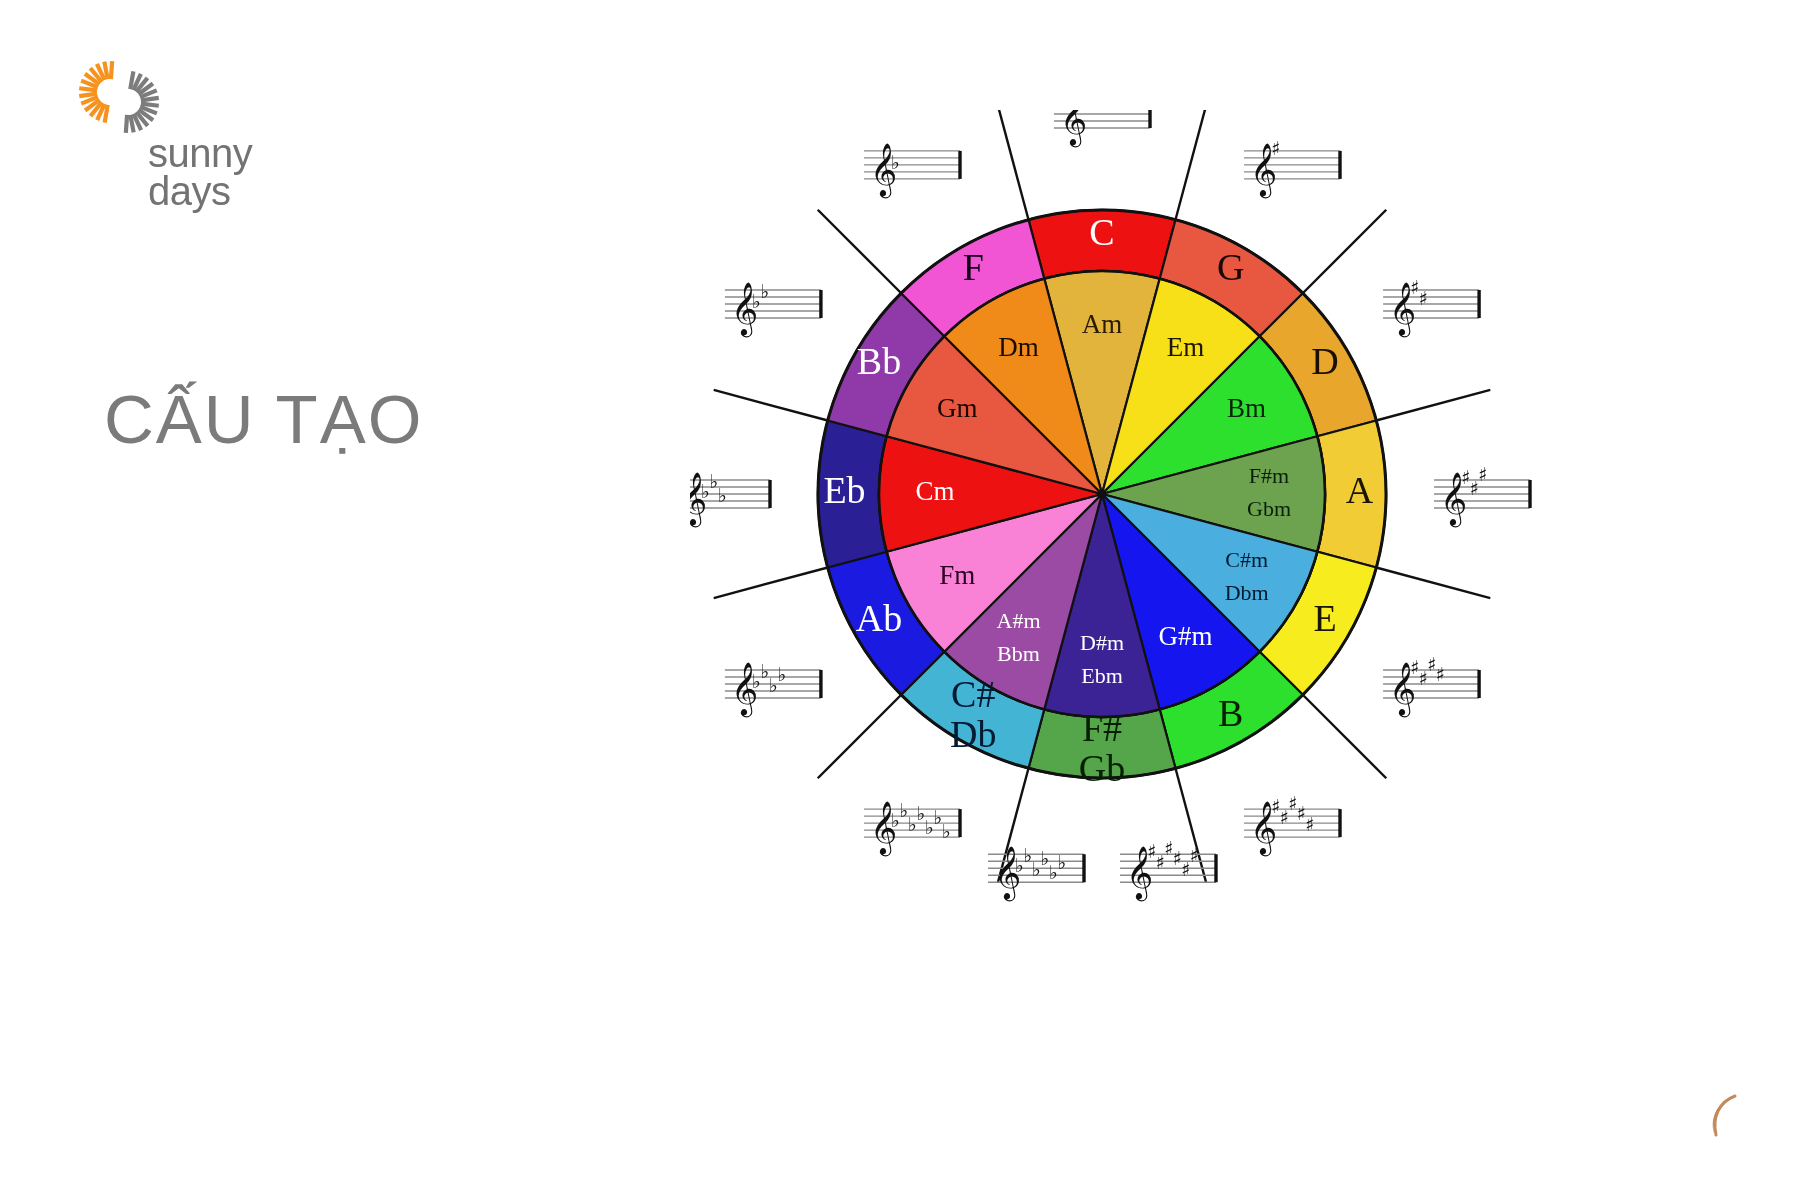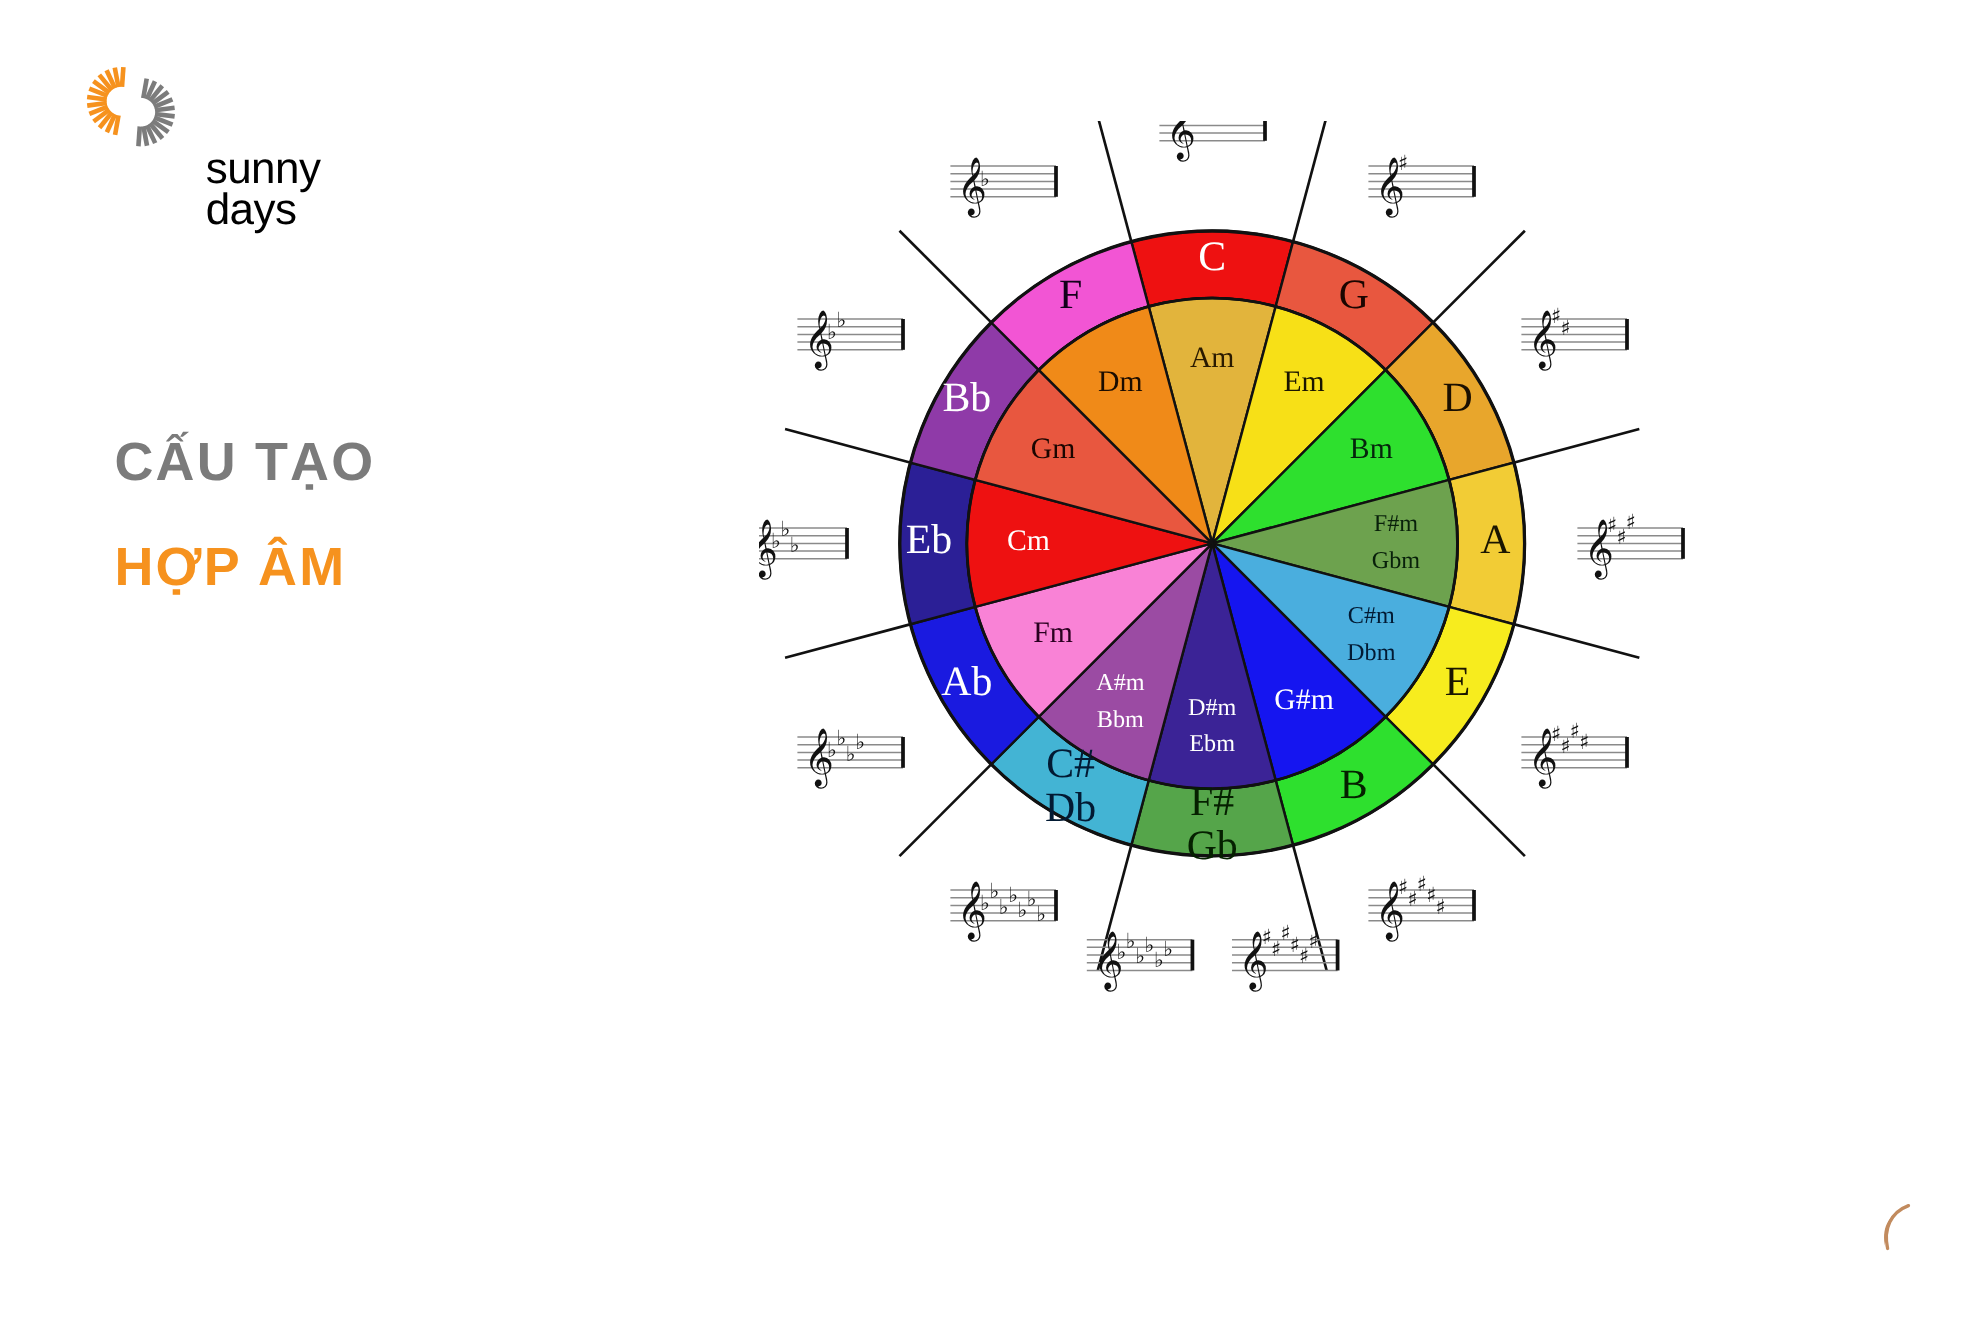--- a/index.html
+++ b/index.html
@@ -10,35 +10,34 @@
     overflow:hidden;
     position:relative;
   }
   
   #logo{
     position:absolute;left:52px;top:46px;width:230px;height:165px;
   }
   #logo-mark{position:absolute;left:10px;top:0;width:110px;height:90px;}
   #logo-wordmark{
     position:absolute;left:96px;top:88px;
-    color:#000000;font-size:40px;line-height:38px;
+    color:#737373;font-size:40px;line-height:38px;
     font-family:"Liberation Sans", sans-serif;font-weight:400;
     letter-spacing:-0.5px;
-    margin-left:39px;
   }
   #logo-wordmark div{display:block;}
 
   
   #headline{
     position:absolute;left:104px;top:372px;width:640px;
   }
   #headline .hl{
     font-family:"Liberation Sans", sans-serif;
-    font-weight:bold;
-    font-size:49px;
+    font-weight:normal;
+    font-size:69px;
     line-height:96px;
     letter-spacing:2px;
     white-space:nowrap;
   }
   #headline .gray{color:#7b7b7b;}
   #headline .orange{color:#f6921e;}
 
   
   #wheel-wrap{
     position:absolute;left:690px;top:110px;width:1070px;height:830px;
@@ -97,21 +96,20 @@
       </g>
   </svg>
   <div id="logo-wordmark">
     <div>sunny</div>
     <div>days</div>
   </div>
 </div>
 
 <div id="headline">
   <div class="hl gray">CẤU TẠO</div>
-  <div class="hl orange">HỢP ÂM</div>
 </div>
 
 <div id="wheel-wrap">
   <svg id="wheel" width="1070" height="830" viewBox="0 0 1070 830">
     <g id="spokes">
         <line x1="339.53066737129416" y1="113.5407686390609" x2="307.95474386878664" y2="-4.302182168205434" stroke="#111" stroke-width="2.4"></line>
         <line x1="484.46933262870584" y1="113.5407686390609" x2="516.0452561312134" y2="-4.302182168205434" stroke="#111" stroke-width="2.4"></line>
         <line x1="609.9898987322333" y1="186.01010126776671" x2="696.2569260369921" y2="99.74307396300793" stroke="#111" stroke-width="2.4"></line>
         <line x1="682.4592313609392" y1="311.53066737129416" x2="800.3021821682055" y2="279.95474386878664" stroke="#111" stroke-width="2.4"></line>
         <line x1="682.4592313609392" y1="456.46933262870584" x2="800.3021821682055" y2="488.04525613121336" stroke="#111" stroke-width="2.4"></line>

